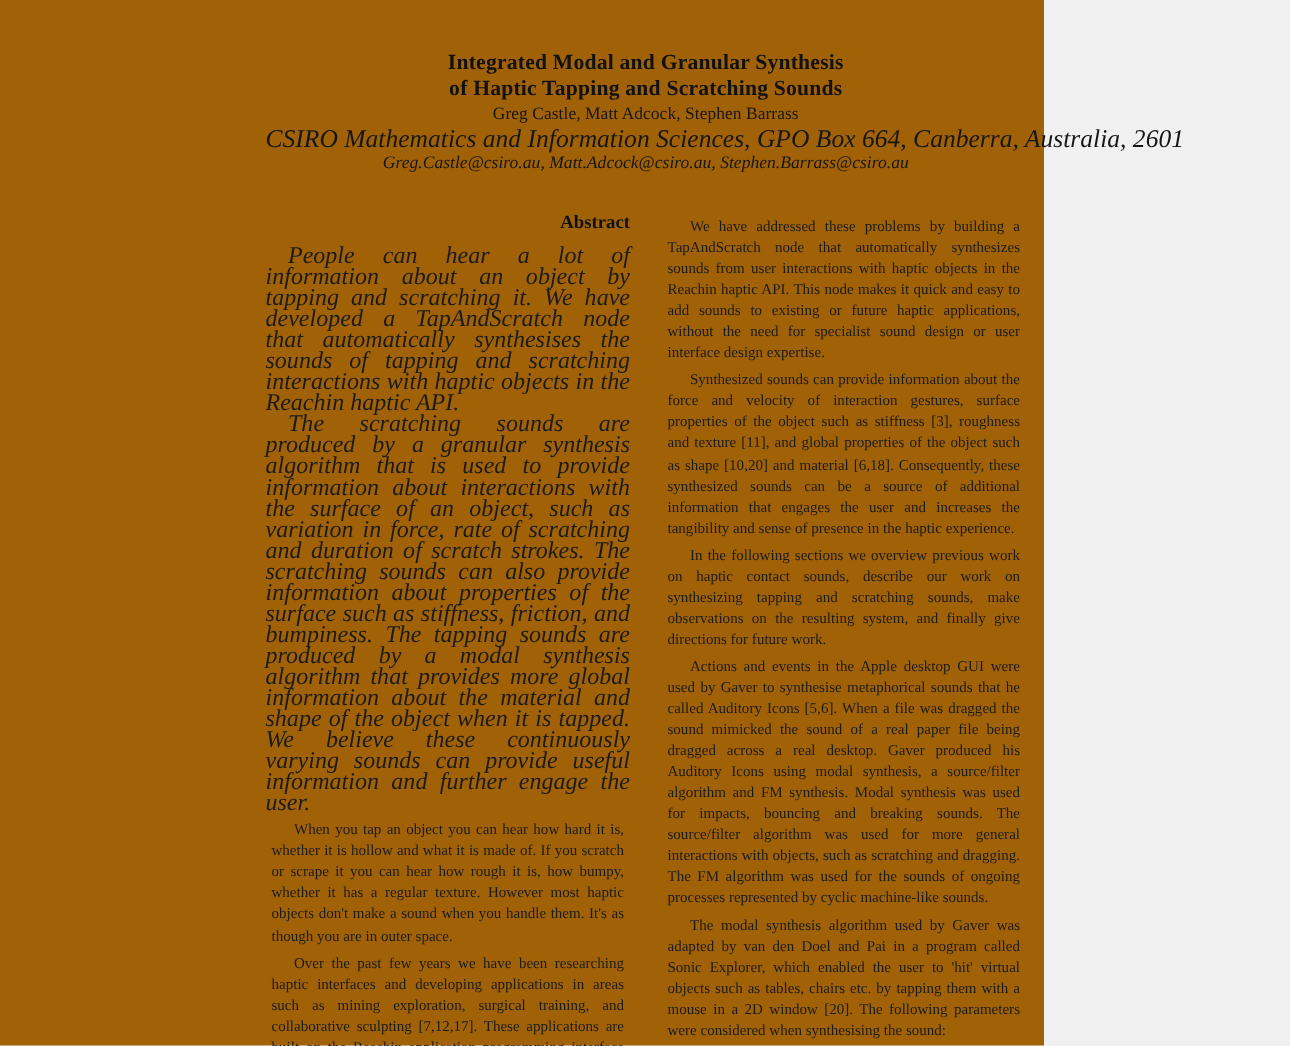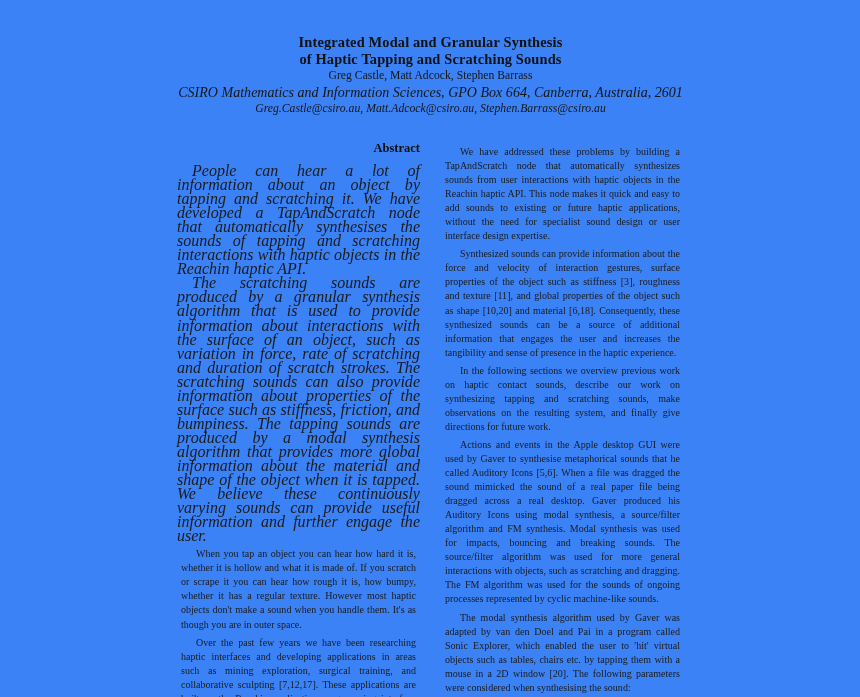--- a/index.html
+++ b/index.html
@@ -11,23 +11,23 @@
     height: 697px;
     background: #f0f0f0;
     font-family: "Liberation Serif", serif;
     color: #1a1a1a;
     overflow: hidden;
   }
   .page {
     position: absolute;
     left: 0;
     top: 0;
-    width: 860px;
+    width: 696px;
     height: 697px;
-    background: #3b82f6;
+    background: #a16207;
     box-sizing: border-box;
     text-decoration: underline;
   }
   .content {
     position: absolute;
     left: 177px;
     top: 0;
     width: 507px;
     height: 697px;
   }
@@ -52,21 +52,21 @@
   .authors {
     margin-top: 0;
     font-size: 11.6px;
     line-height: 14px;
     color: #161616;
     letter-spacing: 0.05px;
   }
   .affiliation {
     margin-top: 2px;
     font-style: italic;
-    font-size: 14px;
+    font-size: 17px;
     line-height: 15px;
     color: #161616;
     letter-spacing: 0.02px;
     white-space: nowrap;
   }
   .emails {
     margin-top: 1px;
     font-style: italic;
     font-size: 11.7px;
     line-height: 15px;

